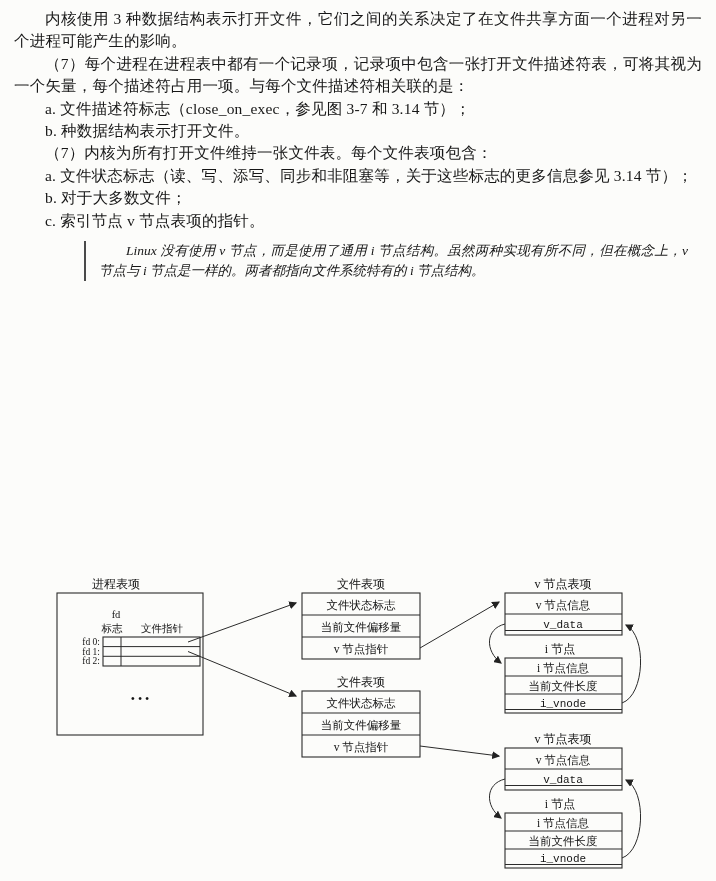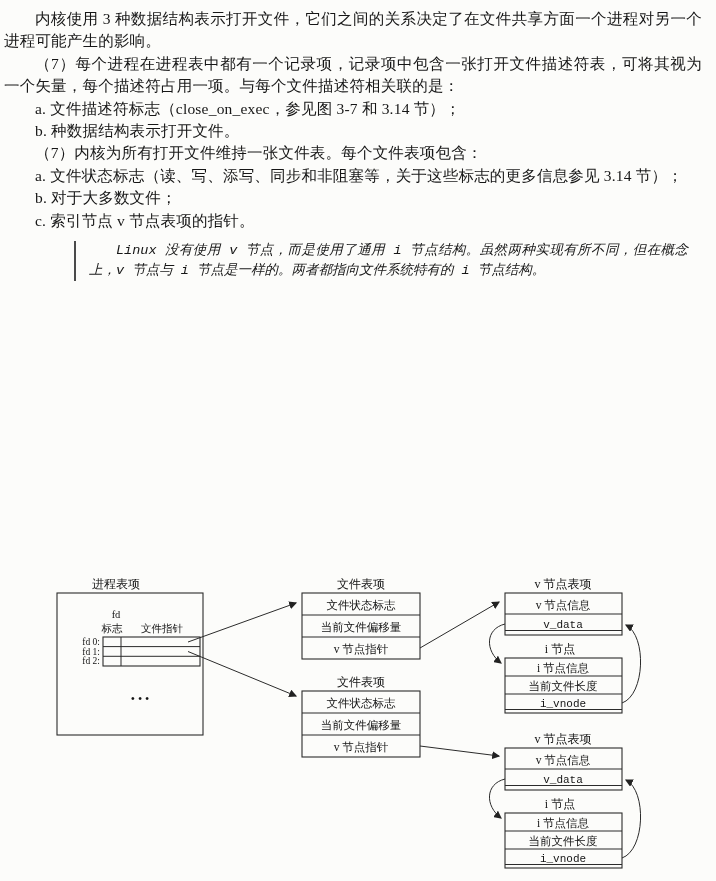--- a/index.html
+++ b/index.html
@@ -5,33 +5,32 @@
   * { margin:0; padding:0; box-sizing:border-box; }
   html,body { width:716px; height:881px; }
   body {
     background:#fcfcfa;
     color:#161616;
     font-family:"Liberation Serif","DejaVu Serif",serif;
     overflow:hidden;
     position:relative;
   }
   .page { width:716px; height:881px; position:relative; }
-  .text-block { padding:8px 14px 0 4px; height:564px; overflow:hidden; }
+  .text-block { padding:8px 14px 0 14px; height:564px; overflow:hidden; }
   p.body-text {
     font-size:15.5px;
     line-height:22.4px;
     text-align:justify;
     text-indent:2em;
     letter-spacing:0.2px;
   }
   .note {
     margin:9px 14px 9px 70px;
     border-left:2px solid #4a4a4a;
     padding-left:13px;
-    font-family:Liberation Mono, monospace;
   }
   .note p {
     font-size:13.5px;
     line-height:20px;
     font-style:italic;
     text-align:justify;
     text-indent:2em;
   }
   .figure { position:absolute; left:0; top:572px; }
   .figure .box { fill:none; stroke:#2b2b2b; stroke-width:1.1; }

